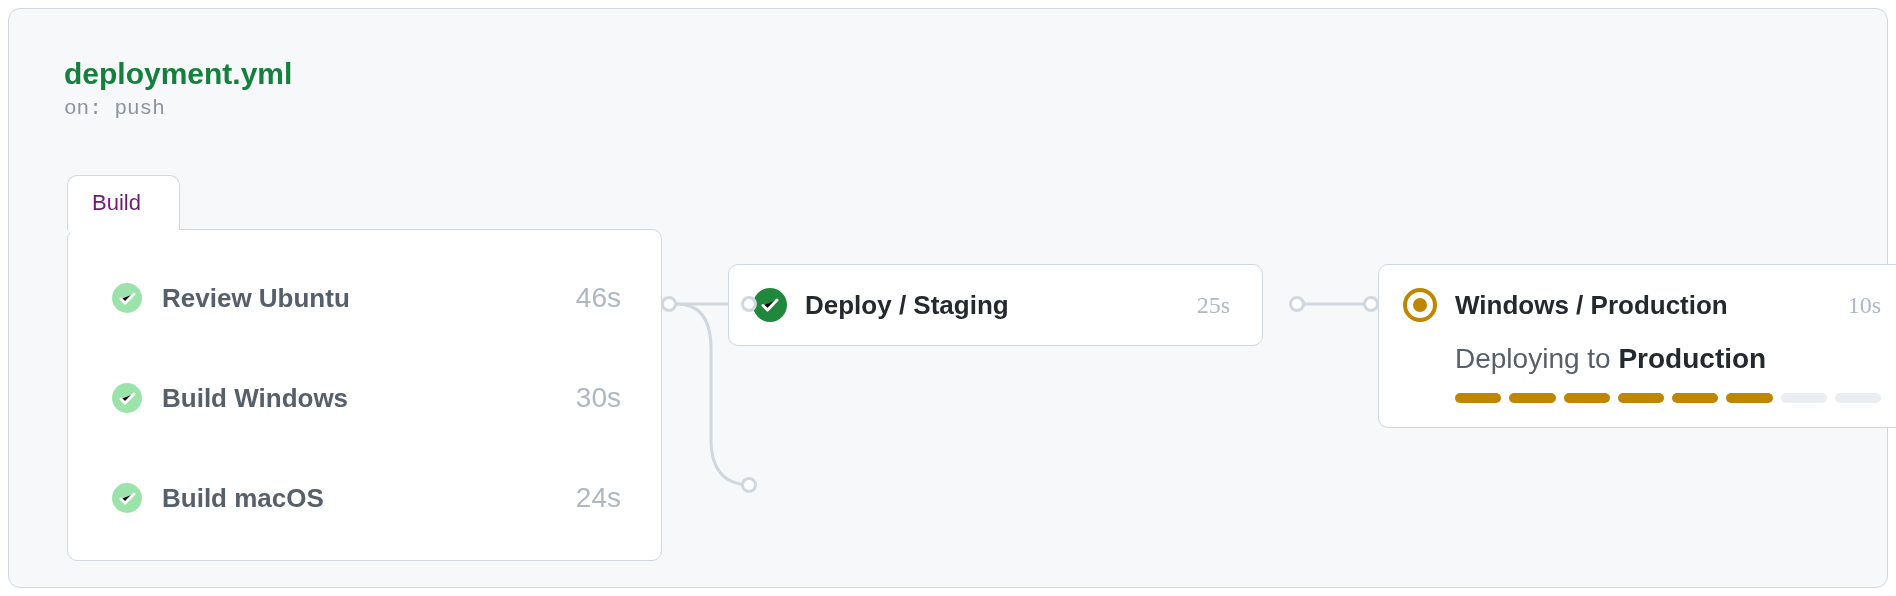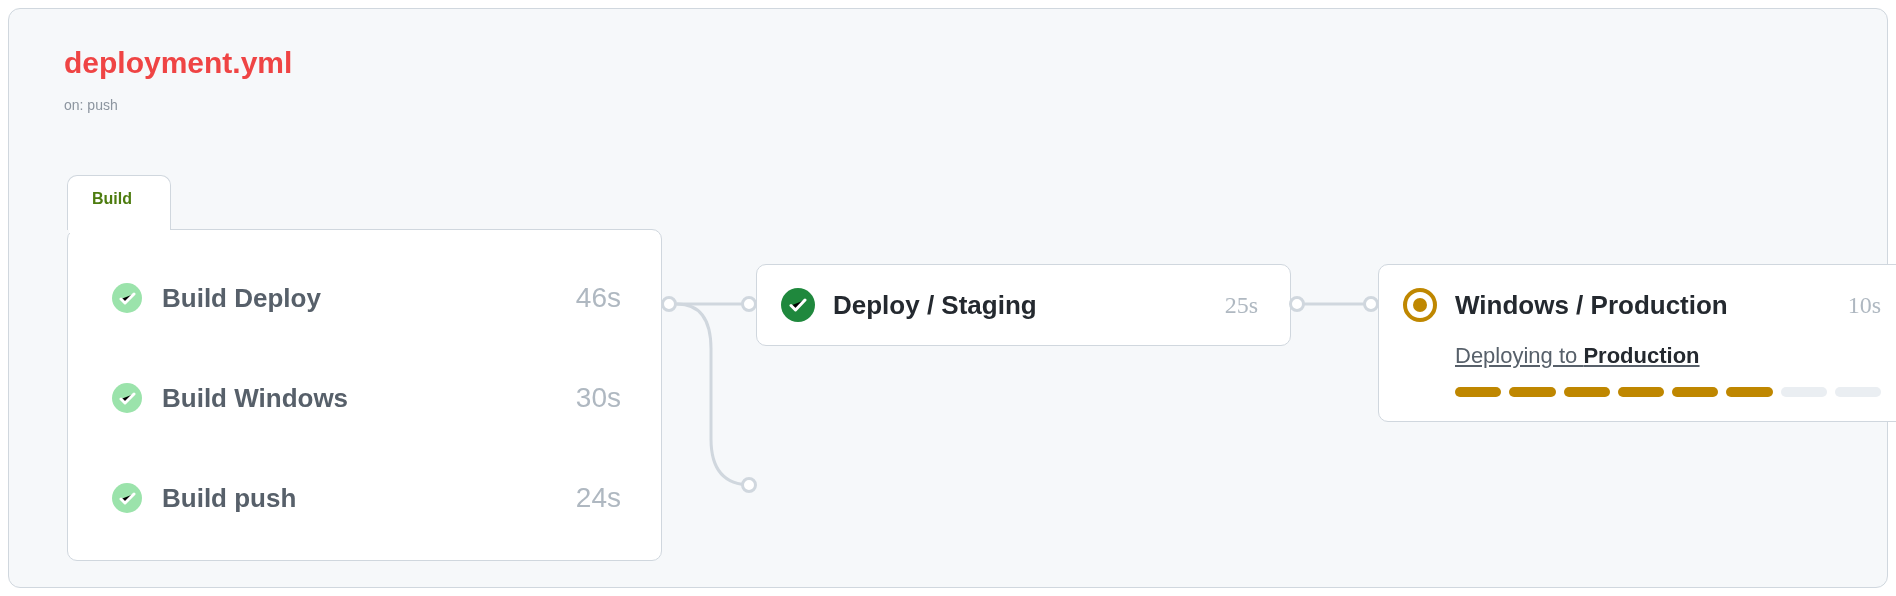--- a/index.html
+++ b/index.html
@@ -16,48 +16,49 @@
     width: 1880px;
     height: 580px;
     margin: 8px;
     background: #f6f8fa;
     border: 1px solid #d0d7de;
     border-radius: 12px;
   }
   .workflow-title {
     position: absolute;
     left: 55px;
-    top: 37px;
+    top: 48px;
     font-size: 30px;
     font-weight: 600;
-    color: #ef4444;
+    color: #15803d;
   }
   .workflow-trigger {
     position: absolute;
     left: 55px;
     top: 88px;
-    font-size: 14px;
+    font-size: 21px;
     font-weight: 400;
     color: #8c959f;
+    font-family: Liberation Mono, monospace;
   }
 
   
   .build-tab {
     position: absolute;
     left: 58px;
     top: 166px;
     height: 55px;
     padding: 14px 38px 14px 24px;
     background: #ffffff;
     border: 1px solid #d0d7de;
     border-bottom: none;
     border-radius: 10px 10px 0 0;
-    font-size: 16px;
-    font-weight: 700;
-    color: #4d7c0f;
+    font-size: 22px;
+    font-weight: 400;
+    color: #701a75;
     z-index: 5;
   }
   .build-tab::after {
     content: "";
     position: absolute;
     left: 1px;
     right: 1px;
     bottom: -3px;
     height: 6px;
     background: #ffffff;
@@ -111,33 +112,32 @@
   .job-card-header {
     display: flex;
     align-items: center;
     height: 80px;
     padding: 0 32px 0 24px;
   }
   .job-card-header .icon-circle { width: 34px; height: 34px; }
   .job-card .job-label { color: #24292f; margin-left: 18px; }
   .job-card .job-time { font-size: 24px; font-family: Liberation Serif, serif; }
 
-  .staging-card { left: 747px; top: 255px; }
+  .staging-card { left: 719px; top: 255px; }
   .review-card  { left: 747px; top: 436px; }
   .prod-card    { left: 1369px; top: 255px; width: 536px; }
 
   .prod-body {
     padding: 0 32px 0 76px;
     margin-top: -2px;
     margin-bottom: 24px;
   }
   .prod-body-text {
-    font-size: 22px;
+    font-size: 28px;
     color: #57606a;
-    text-decoration: underline;
   }
   .prod-body-text strong { color: #24292f; font-weight: 600; }
   .progress-row {
     display: flex;
     gap: 8px;
     margin-top: 18px;
   }
   .progress-seg {
     flex: 1 1 0;
     height: 10px;
@@ -221,39 +221,39 @@
 
   <div class="build-tab">Build</div>
 
   <div class="card build-card">
     <div class="build-row" style="margin-top:18px;">
       <span class="icon-circle icon-success-light">
         <svg width="17" height="13" viewBox="0 0 17 13">
             <path d="M2 7 L6 11 L15 2" stroke-width="3" stroke-linecap="round" stroke-linejoin="round"></path>
           </svg>
       </span>
-      <span class="job-label">Build Deploy</span>
+      <span class="job-label">Review Ubuntu</span>
       <span class="job-time">46s</span>
     </div>
     <div class="build-row">
       <span class="icon-circle icon-success-light">
         <svg width="17" height="13" viewBox="0 0 17 13">
             <path d="M2 7 L6 11 L15 2" stroke-width="3" stroke-linecap="round" stroke-linejoin="round"></path>
           </svg>
       </span>
       <span class="job-label">Build Windows</span>
       <span class="job-time">30s</span>
     </div>
     <div class="build-row">
       <span class="icon-circle icon-success-light">
         <svg width="17" height="13" viewBox="0 0 17 13">
             <path d="M2 7 L6 11 L15 2" stroke-width="3" stroke-linecap="round" stroke-linejoin="round"></path>
           </svg>
       </span>
-      <span class="job-label">Build push</span>
+      <span class="job-label">Build macOS</span>
       <span class="job-time">24s</span>
     </div>
   </div>
 
   <div class="card job-card staging-card">
     <div class="job-card-header">
       <span class="icon-circle icon-success-solid">
         <svg width="18" height="14" viewBox="0 0 18 14">
             <path d="M2 7.5 L6.5 12 L16 2" stroke-width="3" stroke-linecap="round" stroke-linejoin="round"></path>
           </svg>

